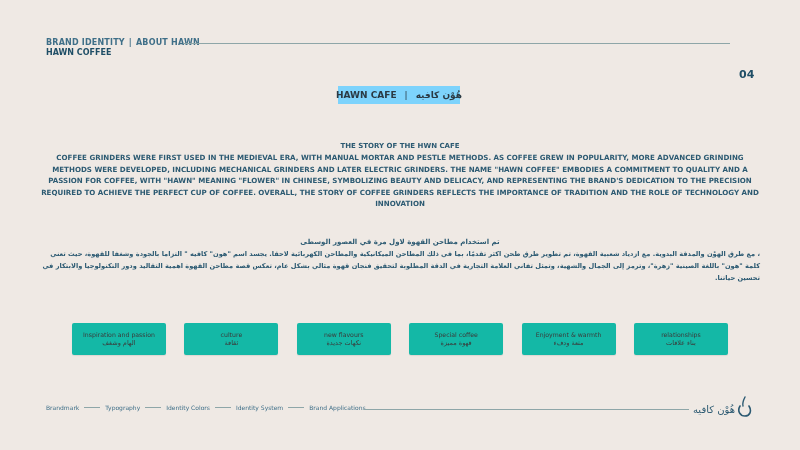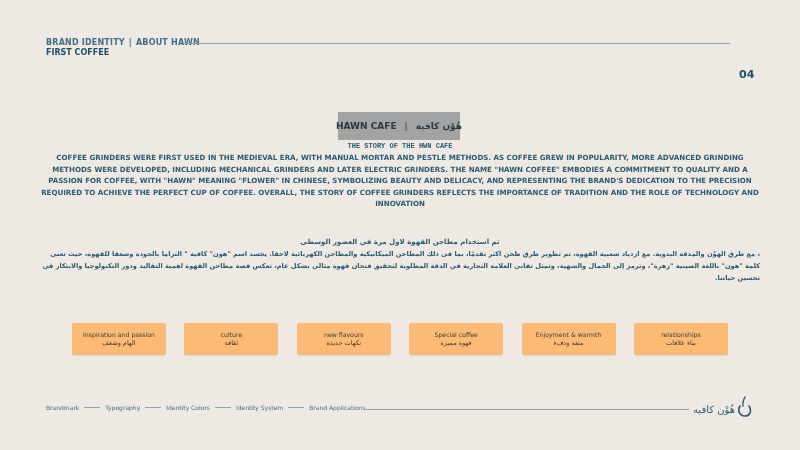--- a/index.html
+++ b/index.html
@@ -11,57 +11,57 @@
     color:#2c5a72;
   }
   .header { position:absolute; left:46px; top:38px; }
   .crumbs { font-size:8px; color:#3f6f88; letter-spacing:0.2px; line-height:10px; white-space:nowrap;font-weight:bold; }
   .crumbs .sep { margin:0 4px; }
   .sub { font-size:8px; font-weight:bold; color:#1f4e66; line-height:10px; }
   .top-line { position:absolute; left:183px; top:43px; width:547px; height:1px; background:#8ea6a8; }
   .page-num { position:absolute; left:739px; top:36px; font-size:11px; font-weight:bold; color:#1f4e66;margin-top:32px; }
 
   .badge {
-    position:absolute; left:338px; top:112px; width:122px; height:28px;
-    background:#a3a3a3; display:flex; align-items:center; justify-content:center;
+    position:absolute; left:338px; top:86px; width:122px; height:18px;
+    background:#7dd3fc; display:flex; align-items:center; justify-content:center;
     font-size:9px; font-weight:bold; color:#2b3a44; white-space:nowrap;
   }
   .badge .bar { margin:0 8px; font-weight:normal; }
 
   .story { position:absolute; left:40px; top:141px; width:720px; text-align:center; }
-  .story-title { font-size:7px; font-weight:bold; color:#2c5a72; line-height:11px;font-family:Liberation Mono, monospace; }
+  .story-title { font-size:7px; font-weight:bold; color:#2c5a72; line-height:11px; }
   .story-body { font-size:7.1px; font-weight:bold; color:#2c5a72; line-height:11.5px; letter-spacing:0; }
 
   .ar { position:absolute; left:40px; top:236px; width:720px; direction:rtl; text-align:center; }
   .ar-title { font-size:7px; font-weight:bold; color:#2c5a72; line-height:12px; }
   .ar-body { font-size:6.6px; font-weight:bold; color:#2c5a72; line-height:12px; text-align:right; }
 
   .values { position:absolute; left:72px; top:323px; width:656px; display:flex; justify-content:space-between; }
   .value {
-    width:94px; height:32px; background:#fdba74; border-radius:2px;
+    width:94px; height:32px; background:#14b8a6; border-radius:2px;
     display:flex; flex-direction:column; align-items:center; justify-content:center;
     box-shadow:0 1px 1px rgba(0,0,0,0.08);
   }
   .value .en { font-size:6.2px; color:#3b3a3a; line-height:9px; white-space:nowrap; }
   .value .arl { font-size:6.5px; color:#3b3a3a; line-height:9px; direction:rtl; }
 
   .footer { position:absolute; left:46px; top:404px; display:flex; align-items:center; font-size:6px; color:#3f6f88; white-space:nowrap; }
   .footer .dash { display:inline-block; width:16px; height:1px; background:#8ea6a8; margin:0 5px; }
   .footer-line { position:absolute; left:364px; top:409px; width:325px; height:1px; background:#8ea6a8; }
   .logo { position:absolute; left:693px; top:396px; display:flex; align-items:center; }
   .logo-text { font-size:10px; color:#2c5a72; direction:rtl; margin-right:2px; }
 </style>
 </head>
 <body>
 
 <div class="header">
   <div class="crumbs">
     <span>BRAND IDENTITY</span><span class="sep">|</span><span>ABOUT HAWN</span>
   </div>
-  <div class="sub">FIRST COFFEE</div>
+  <div class="sub">HAWN COFFEE</div>
 </div>
 <div class="top-line"></div>
 <div class="page-num">04</div>
 
 <div class="badge">
   <span>HAWN CAFE</span>
   <span class="bar">|</span>
   <span style="direction:rtl">هُوْن كافيه</span>
 </div>
 

